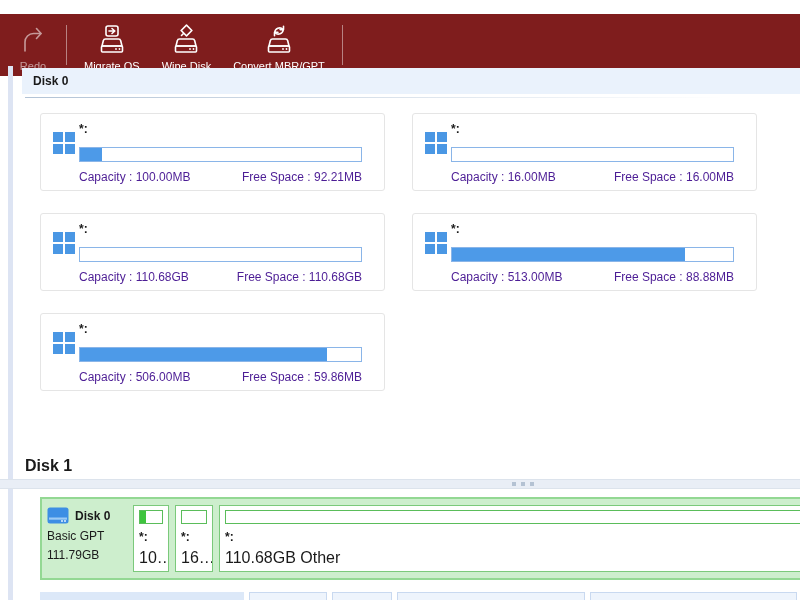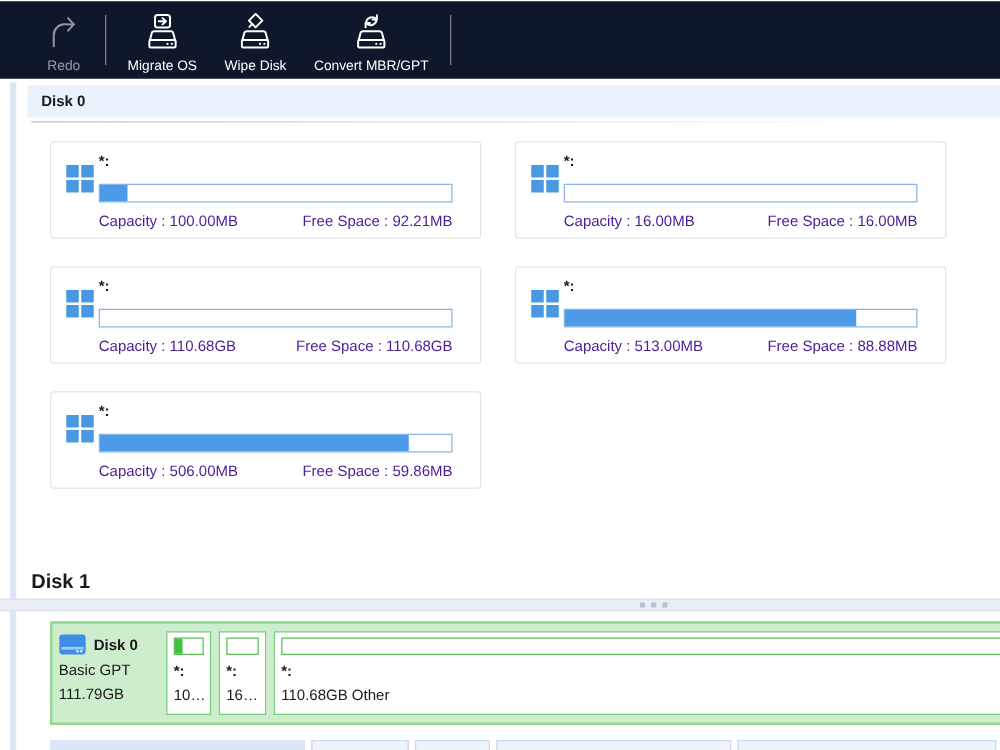--- a/index.html
+++ b/index.html
@@ -1,21 +1,21 @@
 <!DOCTYPE html>
 <html><head>
 <meta charset="utf-8">
 <style>
   * { margin:0; padding:0; box-sizing:border-box; }
   html,body { width:800px; height:600px; overflow:hidden; background:#fff;
               font-family:"Liberation Sans", sans-serif; color:#1a1a1a; position:relative; }
 
   
-  .toolbar { position:absolute; left:0; top:1px; width:800px; height:62px;
-             background:#0f172a; display:flex; align-items:center; padding-left:24px; }
+  .toolbar { position:absolute; left:0; top:14px; width:800px; height:62px;
+             background:#7f1d1d; display:flex; align-items:center; padding-left:6px; }
   .tb-btn { display:flex; flex-direction:column; align-items:center; justify-content:flex-end;
             color:#fff; font-size:11px; height:56px; padding:0 11px; cursor:pointer; }
   .tb-btn svg { width:32px; height:32px; margin-bottom:2px; }
   .tb-btn .lbl { line-height:13px; white-space:nowrap; }
   .tb-btn.disabled { opacity:.55; cursor:default; }
   .tb-sep { width:1px; height:40px; background:rgba(255,255,255,.45); margin:0 6px; align-self:center; }
   .ic { stroke:#fff; fill:none; stroke-width:1.6; stroke-linecap:round; stroke-linejoin:round; }
 
   
   .left-strip { position:absolute; left:8px; top:66px; width:5px; height:534px; background:#dde4f3; }
@@ -56,21 +56,21 @@
   .row-label .line1 { display:flex; align-items:center; gap:6px; font-weight:bold; font-size:12px; }
   .row-label .line2, .row-label .line3 { font-size:12px; margin-top:5px; }
   .disk-icon svg { width:22px; height:17px; display:block; }
 
   .part-block { background:#fff; border:1px solid #7bc97b; margin:6px 6px 6px 0;
                 padding:4px 5px 0 5px; position:relative; cursor:pointer; overflow:hidden; }
   .pb-1 { width:36px; } .pb-2 { width:38px; } .pb-3 { flex:1; }
   .mini-bar { height:14px; border:1px solid #5abd5a; background:#fff; }
   .mini-fill { height:100%; background:#3ec43e; }
   .pb-label { font-weight:bold; font-size:12px; margin-top:7px; line-height:12px; }
-  .pb-size  { font-size:12px; margin-top:6px; white-space:nowrap; }
+  .pb-size  { font-size:16px; margin-top:6px; white-space:nowrap; }
 
   .row-disk1 { position:absolute; left:40px; top:592px; width:757px; height:40px; display:flex; gap:5px; }
   .b-label { width:204px; background:#dce8f8; flex:none; }
   .b-seg { background:#eef4fc; border:1px solid #c9d9f0; border-bottom:none; }
   .b-s1 { width:78px; } .b-s2 { width:60px; } .b-s3 { width:188px; } .b-s4 { flex:1; }
 </style>
 </head>
 <body>
 
 <div class="toolbar">

